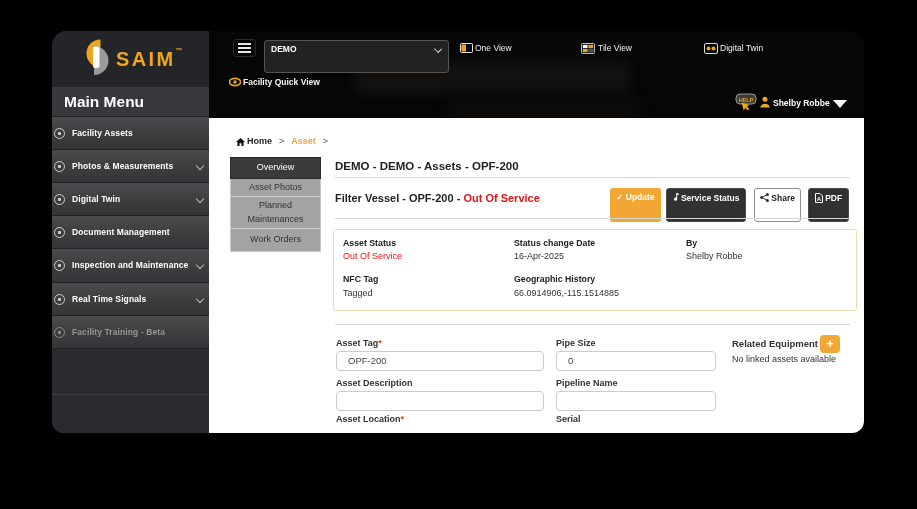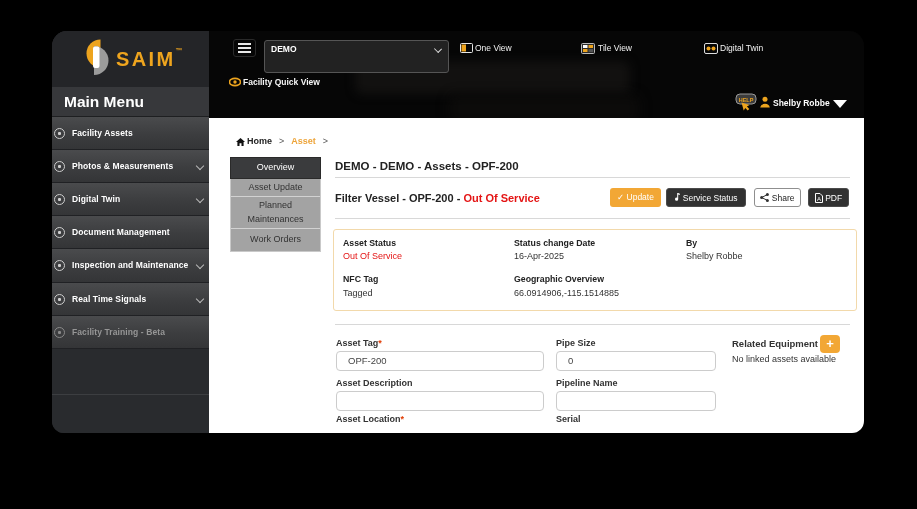--- a/index.html
+++ b/index.html
@@ -41,21 +41,21 @@
 .crumb .org { color:#eda43a; }
 .house { position:absolute; left:27px; top:19px; }
 .tabbox { position:absolute; left:21px; top:39px; width:91px; background:#a3a3a3; border:1px solid #c9c9c9; font-size:9px; text-align:center; color:#333; }
 .tab { border-bottom:1px solid #d2d2d2; padding:2px 2px; line-height:13.5px; }
 .tab.act { background:#3a3b3d; color:#fff; border:1px solid #2a2a2a; margin:-1px; margin-bottom:0; padding:3px 2px; }
 .tab.last { border-bottom:none; padding:4px 2px; }
 .title1 { position:absolute; left:126px; top:42px; font-size:11.5px; font-weight:bold; color:#222; }
 .hr { position:absolute; height:1px; background:#d8d8d8; left:126px; width:515px; }
 .title2 { position:absolute; left:126px; top:74px; font-size:11px; font-weight:bold; color:#222; }
 
-.btn { position:absolute; top:70px; height:19px; border-radius:3px; font-size:8.5px; font-weight:normal; color:#fff; line-height:19px; text-align:center; }
+.btn { position:absolute; top:70px; height:34px; border-radius:3px; font-size:8.5px; font-weight:bold; color:#fff; line-height:19px; text-align:center; }
 .b-upd { left:401px; width:51px; background:#f2a735; }
 .b-ss { left:457px; width:80px; background:#313131; border:1px solid #4a4a4a; }
 .b-sh { left:545px; width:47px; background:#fff; border:1px solid #8f8f8f; color:#222; }
 .b-pdf { left:599px; width:41px; background:#313131; border:1px solid #4a4a4a; }
 .obox { position:absolute; left:124px; top:111px; width:524px; height:82px; border:1px solid #f2d9ab; border-radius:3px; background:#fff; }
 .blbl { position:absolute; font-size:8.75px; font-weight:bold; color:#222; }
 .bval { position:absolute; font-size:9px; color:#333; }
 .red { color:#e41414 !important; }
 .flbl { position:absolute; font-size:9px; font-weight:bold; color:#333; }
 .flbl .st { color:#e03a00; }
@@ -159,21 +159,21 @@
     <div class="tri"></div>
   </div>
 
   <div class="content">
     <svg class="house" width="9" height="10" viewBox="0 0 11 10">
         <path d="M5.5,0 L11,5 L9.3,5 L9.3,10 L6.7,10 L6.7,6.5 L4.3,6.5 L4.3,10 L1.7,10 L1.7,5 L0,5 Z" fill="#111"></path>
       </svg>
     <div class="crumb">Home<span class="sep">&gt;</span><span class="org">Asset</span><span class="sep">&gt;</span></div>
     <div class="tabbox">
       <div class="tab act">Overview</div>
-      <div class="tab">Asset Update</div>
+      <div class="tab">Asset Photos</div>
       <div class="tab">Planned<br>Maintenances</div>
       <div class="tab last">Work Orders</div>
     </div>
     <div class="title1">DEMO - DEMO - Assets - OPF-200</div>
     <div class="hr" style="top:59px"></div>
     <div class="title2">Filter Vessel - OPF-200 - <span class="red">Out Of Service</span></div>
     <div class="btn b-upd">✓ Update</div>
     <div class="btn b-ss"><svg width="6" height="9" viewBox="0 0 6 9" style="vertical-align:-1px">
           <path d="M4.2,0 L4.2,6.2 A1.6,1.6 0 1 1 3.2,4.7 L3.2,0 Z M4.2,0 L5.8,0.8 L5.8,2 L4.2,1.4 Z" fill="#fff"></path>
         </svg> Service Status</div>
@@ -190,21 +190,21 @@
     <div class="hr" style="top:100px"></div>
     <div class="obox"></div>
     <div class="blbl" style="left:134px; top:120px">Asset Status</div>
     <div class="bval red" style="left:134px; top:133px">Out Of Service</div>
     <div class="blbl" style="left:305px; top:120px">Status change Date</div>
     <div class="bval" style="left:305px; top:133px">16-Apr-2025</div>
     <div class="blbl" style="left:477px; top:120px">By</div>
     <div class="bval" style="left:477px; top:133px">Shelby Robbe</div>
     <div class="blbl" style="left:134px; top:156px">NFC Tag</div>
     <div class="bval" style="left:134px; top:170px">Tagged</div>
-    <div class="blbl" style="left:305px; top:156px">Geographic Overview</div>
+    <div class="blbl" style="left:305px; top:156px">Geographic History</div>
     <div class="bval" style="left:305px; top:170px">66.0914906,-115.1514885</div>
     <div class="hr" style="top:206px"></div>
     <div class="flbl" style="left:127px; top:220px">Asset Tag<span class="st">*</span></div>
     <div class="inp" style="left:127px; top:233px; width:208px">OPF-200</div>
     <div class="flbl" style="left:347px; top:220px">Pipe Size</div>
     <div class="inp" style="left:347px; top:233px; width:160px">0</div>
     <div class="flbl" style="left:523px; top:220px; font-size:9.5px">Related Equipment</div>
     <div class="plus">+</div>
     <div class="note">No linked assets available</div>
     <div class="flbl" style="left:127px; top:260px">Asset Description</div>

